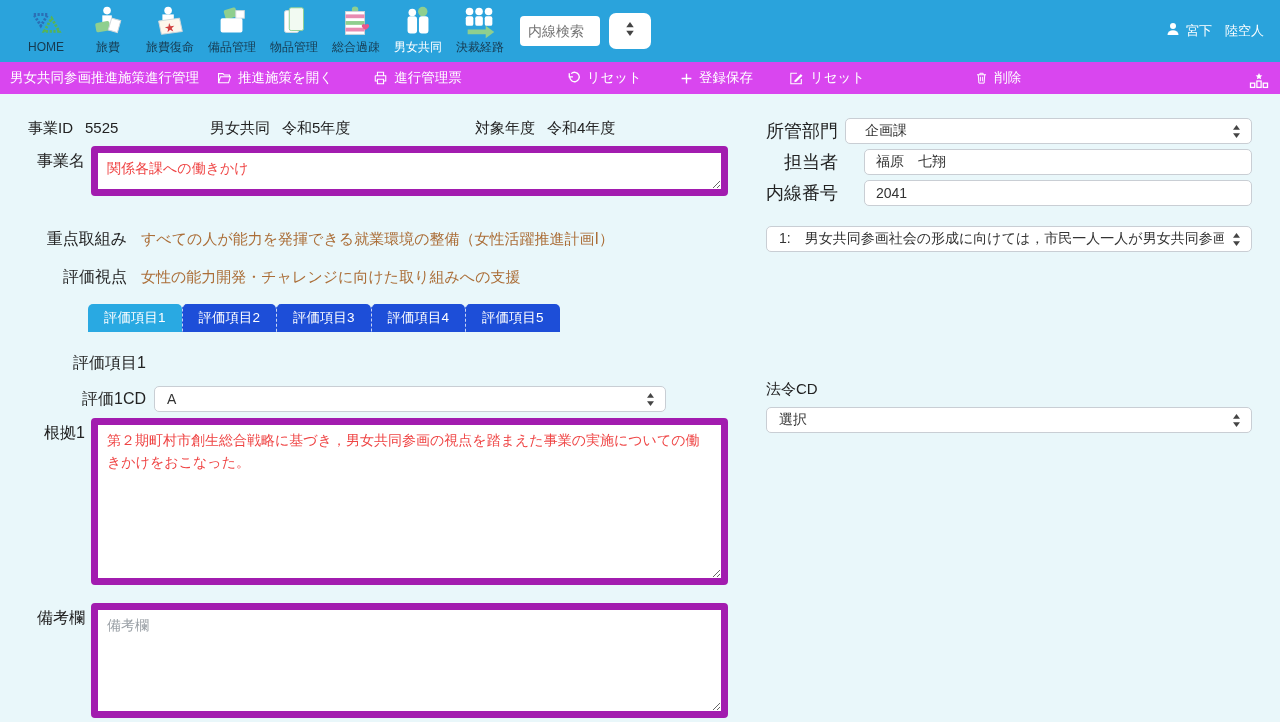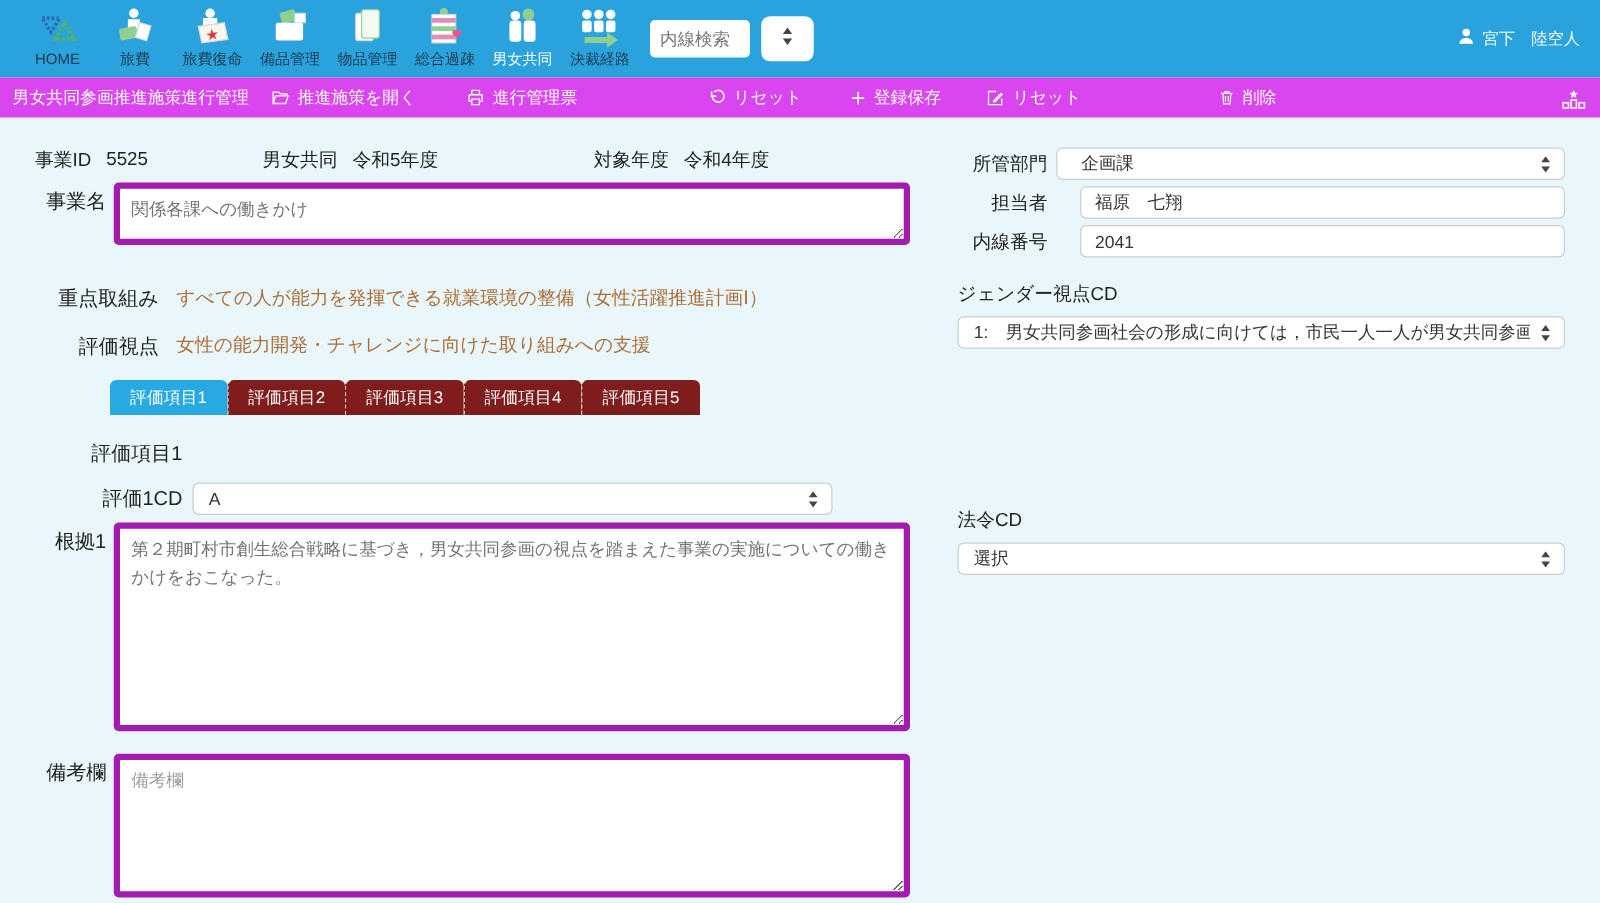--- a/index.html
+++ b/index.html
@@ -34,40 +34,40 @@
   .idrow { display:flex; align-items:center; height:20px; margin-bottom:8px; font-size:15px; }
   .idrow .grp { display:flex; gap:12px; }
   .g1{width:182px} .g2{width:265px}
   .lbl { color:#222; }
   .val { color:#222; }
 
   .frow { display:flex; align-items:flex-start; }
   .flabel { flex:none; text-align:right; font-size:16px; padding-top:5px; }
   .w57{width:57px; margin-right:6px;} .w99{width:99px; margin-right:14px;} .w118{width:118px; margin-right:8px;}
 
-  textarea { flex:1; background:#fff; border:5px solid #a21caf; border-radius:4px; font-family:Liberation Sans, sans-serif; font-size:14px; line-height:1.6; padding:5px 9px; color:#737373; outline:none; }
+  textarea { flex:1; background:#fff; border:7px solid #a21caf; border-radius:4px; font-family:Liberation Serif, serif; font-size:14px; line-height:1.6; padding:5px 9px; color:#ef4444; outline:none; }
   textarea::placeholder { color:#9aa0a6; }
   .ta-name { height:50px; }
   .ta-basis { height:167px; }
   .ta-remarks { height:115px; }
 
   .orange { color:#ab6e38; font-size:15px; padding-top:5px; line-height:20px; }
 
   .tabs { display:flex; margin-left:60px; margin-top:16px; }
-  .tab { height:28px; padding:0 16px; display:flex; align-items:center; background:#7f1d1d; color:#fff; font-size:13.5px; border-radius:5px 5px 0 0; cursor:pointer; border-left:1px dashed rgba(255,255,255,.75); }
+  .tab { height:28px; padding:0 16px; display:flex; align-items:center; background:#1d4ed8; color:#fff; font-size:13.5px; border-radius:5px 5px 0 0; cursor:pointer; border-left:1px dashed rgba(255,255,255,.75); }
   .tab:first-child { border-left:none; }
   .tab.active { background:#29a9e2; }
 
   .selectbox { background:#fff; border:1px solid #c9ced4; border-radius:5px; height:26px; display:flex; align-items:center; padding:0 10px 0 12px; font-size:14px; color:#333; cursor:pointer; overflow:hidden; }
   .selectbox .stext { white-space:nowrap; overflow:hidden; flex:1; }
   .selectbox .arrows { flex:none; margin-left:8px; display:flex; }
   .sel-eval { width:512px; margin-top:2px; }
 
   .rrow { display:flex; align-items:center; margin-bottom:5px; }
-  .rlabel { width:72px; flex:none; text-align:right; font-size:15px; margin-right:7px; }
+  .rlabel { width:72px; flex:none; text-align:right; font-size:18px; margin-right:7px; }
   .rfield { flex:1;padding-left:19px; }
   input.text { width:100%; height:26px; background:#fff; border:1px solid #c9ced4; border-radius:5px; font-size:14px; padding:0 11px; color:#333; outline:none; font-family:inherit; }
   .rsection-label { font-size:15px; color:#222; }
   .sel-full { width:100%; }
 
   .mt16{margin-top:16px} .mt10{margin-top:10px} .mt6{margin-top:6px} .mt18{margin-top:18px} .mt20{margin-top:20px} .mt8{margin-top:8px} .mt128{margin-top:128px}
 </style>
 </head>
 <body>
 
@@ -346,21 +346,20 @@
       <span class="rlabel">担当者</span>
       <span class="rfield"><input class="text" type="text" value="福原　七翔" style=""></span>
     </div>
 
     <div class="rrow">
       <span class="rlabel">内線番号</span>
       <span class="rfield"><input class="text" type="text" value="2041" style=""></span>
     </div>
 
     <div class="mt20">
-      <div class="rsection-label">ジェンダー視点CD</div>
       <div class="selectbox sel-full mt8">
         <span class="stext">1:　男女共同参画社会の形成に向けては，市民一人一人が男女共同参画社会につい</span>
         <span class="arrows">
           <svg width="9" height="13" viewBox="0 0 8 12">
               <path d="M4 0 L7.2 4.4 H0.8 Z" fill="#444"></path>
               <path d="M4 12 L0.8 7.6 H7.2 Z" fill="#444"></path>
             </svg>
         </span>
       </div>
     </div>

